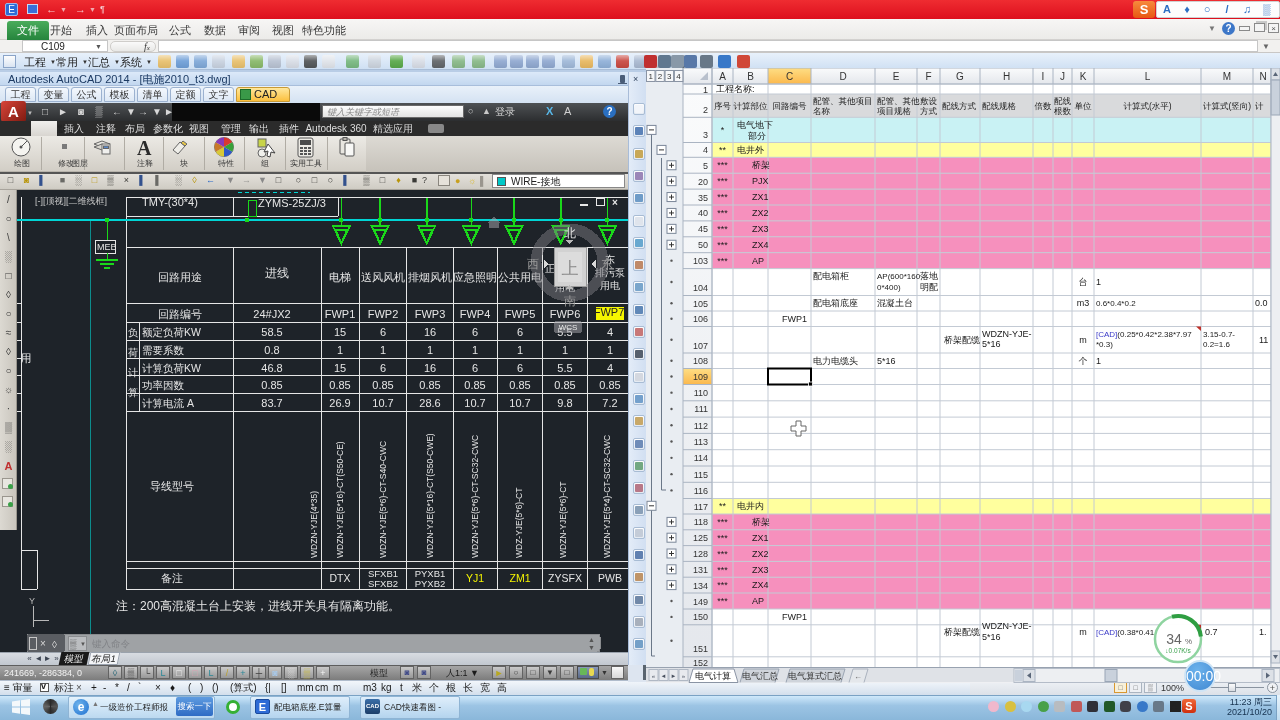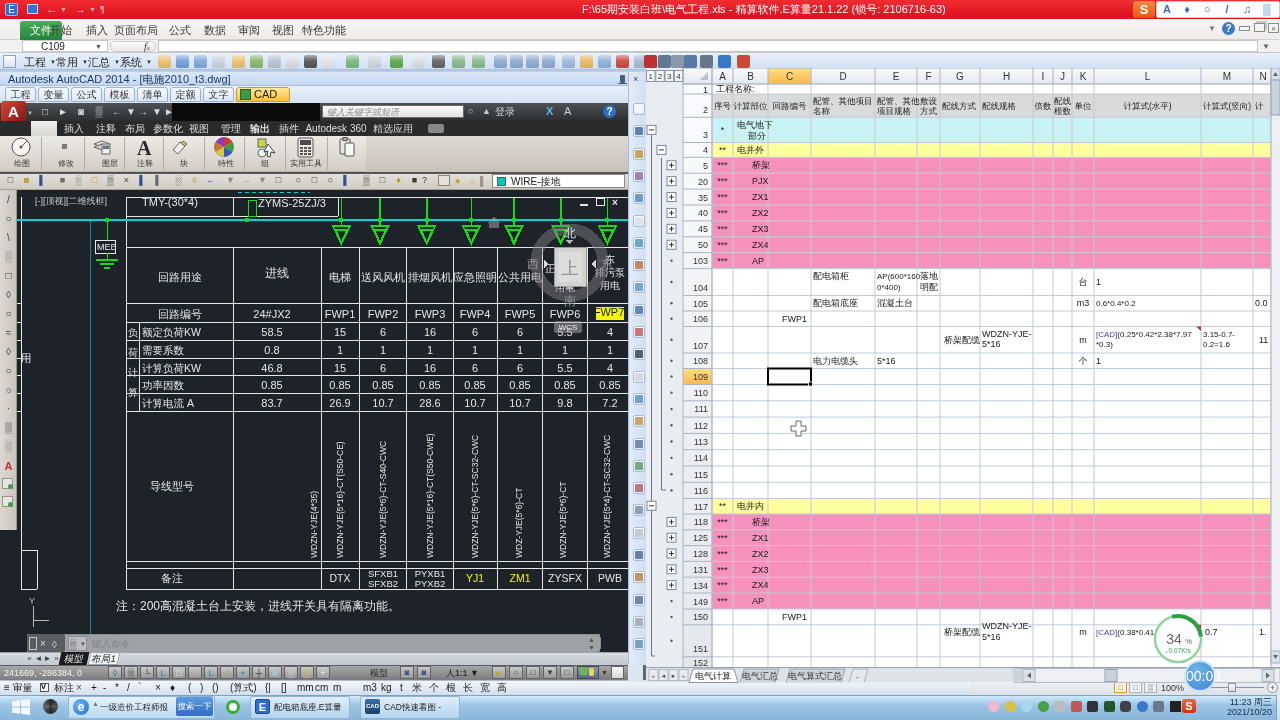--- a/index.html
+++ b/index.html
@@ -7,31 +7,30 @@
 <div id="root">
 
 <div style="position:absolute;left:0;top:0;width:1280px;height:19px;background:linear-gradient(#ef2c31,#dd0f1d);"></div>
 <div style="position:absolute;left:5px;top:3px;width:13px;height:13px;background:#2e6bd6;border:1px solid #9db8e8;border-radius:2px;color:#fff;font-size:10px;line-height:12px;text-align:center;">E</div>
 <div style="position:absolute;left:27px;top:4px;width:11px;height:10px;background:#3a6fd8;border:1px solid #c8d8f0;"></div>
 <div style="position:absolute;left:46px;top:3px;width:14px;height:12px;color:#f6c8cc;font-size:11px;line-height:12px;">←</div>
 <div style="position:absolute;left:60px;top:6px;width:8px;height:8px;color:#f0a8ae;font-size:7px;line-height:8px;">▼</div>
 <div style="position:absolute;left:75px;top:3px;width:14px;height:12px;color:#f6c8cc;font-size:11px;line-height:12px;">→</div>
 <div style="position:absolute;left:89px;top:6px;width:8px;height:8px;color:#f0a8ae;font-size:7px;line-height:8px;">▼</div>
 <div style="position:absolute;left:100px;top:3px;width:10px;height:12px;color:#f6d0d4;font-size:9px;line-height:12px;">¶</div>
-<div style="position:absolute;left:582px;top:3px;height:13px;color:#fff;font-size:11px;line-height:13px;white-space:nowrap;">F:\65期安装白班\电气工程.xls - 精算软件.E算量21.1.22 (锁号: 2106716-63)</div>
 <div style="position:absolute;left:1133px;top:1px;width:22px;height:17px;background:linear-gradient(#f68b3d,#e85613);border-radius:3px;color:#fff;font-size:13px;font-weight:bold;text-align:center;line-height:17px;">S</div>
 <div style="position:absolute;left:1156px;top:1px;width:124px;height:17px;background:#fdfdfd;border:1px solid #d0d0d0;border-radius:2px;"></div>
 <div style="position:absolute;left:1160px;top:2px;width:14px;height:15px;color:#2d6fc4;font-size:11px;font-weight:bold;text-align:center;line-height:15px;">A</div>
 <div style="position:absolute;left:1180px;top:2px;width:14px;height:15px;color:#2d6fc4;font-size:11px;font-weight:bold;text-align:center;line-height:15px;">♦</div>
 <div style="position:absolute;left:1200px;top:2px;width:14px;height:15px;color:#2d6fc4;font-size:11px;font-weight:bold;text-align:center;line-height:15px;">○</div>
 <div style="position:absolute;left:1220px;top:2px;width:14px;height:15px;color:#2d6fc4;font-size:11px;font-weight:bold;text-align:center;line-height:15px;">/</div>
 <div style="position:absolute;left:1240px;top:2px;width:14px;height:15px;color:#2d6fc4;font-size:11px;font-weight:bold;text-align:center;line-height:15px;">♫</div>
 <div style="position:absolute;left:1260px;top:2px;width:14px;height:15px;color:#2d6fc4;font-size:11px;font-weight:bold;text-align:center;line-height:15px;">▒</div>
 <div style="position:absolute;left:0;top:19px;width:1280px;height:21px;background:linear-gradient(#f7f6f5,#ecebe9);border-bottom:1px solid #d3d1cf;"></div>
-<div style="position:absolute;left:20px;top:21px;width:42px;height:23px;background:linear-gradient(#4aac5b,#1e7c37);border-radius:3px 3px 0 0;color:#fff;font-size:11px;text-align:center;line-height:19px;">文件</div>
+<div style="position:absolute;left:7px;top:21px;width:42px;height:23px;background:linear-gradient(#4aac5b,#1e7c37);border-radius:3px 3px 0 0;color:#fff;font-size:11px;text-align:center;line-height:19px;">文件</div>
 <div style="position:absolute;left:47px;top:22px;width:28px;height:17px;color:#3a3a3a;font-size:11px;text-align:center;line-height:17px;">开始</div>
 <div style="position:absolute;left:83px;top:22px;width:28px;height:17px;color:#3a3a3a;font-size:11px;text-align:center;line-height:17px;">插入</div>
 <div style="position:absolute;left:113px;top:22px;width:46px;height:17px;color:#3a3a3a;font-size:11px;text-align:center;line-height:17px;">页面布局</div>
 <div style="position:absolute;left:166px;top:22px;width:28px;height:17px;color:#3a3a3a;font-size:11px;text-align:center;line-height:17px;">公式</div>
 <div style="position:absolute;left:201px;top:22px;width:28px;height:17px;color:#3a3a3a;font-size:11px;text-align:center;line-height:17px;">数据</div>
 <div style="position:absolute;left:235px;top:22px;width:28px;height:17px;color:#3a3a3a;font-size:11px;text-align:center;line-height:17px;">审阅</div>
 <div style="position:absolute;left:269px;top:22px;width:28px;height:17px;color:#3a3a3a;font-size:11px;text-align:center;line-height:17px;">视图</div>
 <div style="position:absolute;left:301px;top:22px;width:46px;height:17px;color:#3a3a3a;font-size:11px;text-align:center;line-height:17px;">特色功能</div>
 <div style="position:absolute;left:1208px;top:24px;width:12px;height:10px;color:#777;font-size:8px;line-height:10px;">▼</div>
 <div style="position:absolute;left:1222px;top:22px;width:13px;height:13px;background:#3d77c8;border-radius:50%;color:#fff;font-size:10px;font-weight:bold;text-align:center;line-height:13px;">?</div>
@@ -126,39 +125,39 @@
 <div style="position:absolute;left:564px;top:105px;width:13px;height:12px;color:#d0d0d0;font-size:11px;line-height:12px;">A</div>
 <div style="position:absolute;left:603px;top:105px;width:13px;height:13px;background:#2a6fc0;border-radius:50%;color:#fff;font-size:10px;font-weight:bold;text-align:center;line-height:13px;">?</div>
 <div style="position:absolute;left:0;top:121px;width:628px;height:15px;background:#2b2b2b;"></div>
 <div style="position:absolute;left:31px;top:121px;width:19px;height:15px;background:linear-gradient(#f0efed,#d8d5d0);color:#222;font-size:10px;text-align:center;line-height:15px;padding-left:26px;">默认</div>
 <div style="position:absolute;left:63px;top:121px;width:22px;height:15px;color:#ddd;font-size:10px;text-align:center;line-height:15px;">插入</div>
 <div style="position:absolute;left:95px;top:121px;width:22px;height:15px;color:#ddd;font-size:10px;text-align:center;line-height:15px;">注释</div>
 <div style="position:absolute;left:124px;top:121px;width:22px;height:15px;color:#ddd;font-size:10px;text-align:center;line-height:15px;">布局</div>
 <div style="position:absolute;left:152px;top:121px;width:32px;height:15px;color:#ddd;font-size:10px;text-align:center;line-height:15px;">参数化</div>
 <div style="position:absolute;left:188px;top:121px;width:22px;height:15px;color:#ddd;font-size:10px;text-align:center;line-height:15px;">视图</div>
 <div style="position:absolute;left:220px;top:121px;width:22px;height:15px;color:#ddd;font-size:10px;text-align:center;line-height:15px;">管理</div>
-<div style="position:absolute;left:249px;top:121px;width:22px;height:16px;color:#ddd;font-size:10px;text-align:center;line-height:15px;font-weight:bold;">输出</div>
+<div style="position:absolute;left:249px;top:121px;width:22px;height:16px;color:#ddd;font-size:10px;line-height:15px;">输出</div>
 <div style="position:absolute;left:278px;top:121px;width:22px;height:15px;color:#ddd;font-size:10px;text-align:center;line-height:15px;">插件</div>
 <div style="position:absolute;left:305px;top:121px;width:62px;height:15px;color:#ddd;font-size:10px;text-align:center;line-height:15px;">Autodesk 360</div>
 <div style="position:absolute;left:372px;top:121px;width:42px;height:15px;color:#ddd;font-size:10px;text-align:center;line-height:15px;">精选应用</div>
 <div style="position:absolute;left:428px;top:124px;width:16px;height:9px;background:#888;border-radius:2px;"></div>
 <div style="position:absolute;left:0;top:136px;width:628px;height:36px;background:linear-gradient(#eceae5,#d2cec6);border-bottom:1px solid #b8b4ac;"></div>
 <div style="position:absolute;left:41px;top:137px;width:1px;height:33px;background:#b0aca4;"></div>
 <div style="position:absolute;left:84px;top:137px;width:1px;height:33px;background:#b0aca4;"></div>
 <div style="position:absolute;left:124px;top:137px;width:1px;height:33px;background:#b0aca4;"></div>
 <div style="position:absolute;left:163px;top:137px;width:1px;height:33px;background:#b0aca4;"></div>
 <div style="position:absolute;left:204px;top:137px;width:1px;height:33px;background:#b0aca4;"></div>
 <div style="position:absolute;left:244px;top:137px;width:1px;height:33px;background:#b0aca4;"></div>
 <div style="position:absolute;left:285px;top:137px;width:1px;height:33px;background:#b0aca4;"></div>
 <div style="position:absolute;left:327px;top:137px;width:1px;height:33px;background:#b0aca4;"></div>
 <div style="position:absolute;left:366px;top:137px;width:1px;height:33px;background:#b0aca4;"></div>
 <div style="position:absolute;left:366px;top:136px;width:262px;height:36px;background:linear-gradient(#dddad4,#c6c2ba);"></div>
 <div style="position:absolute;left:8px;top:159px;width:28px;height:10px;color:#3a3a3a;font-size:8px;text-align:center;line-height:10px;">绘图</div>
 <div style="position:absolute;left:52px;top:159px;width:28px;height:10px;color:#3a3a3a;font-size:8px;text-align:center;line-height:10px;">修改</div>
-<div style="position:absolute;left:90px;top:159px;width:28px;height:10px;color:#3a3a3a;font-size:8px;text-align:right;line-height:10px;">图层</div>
+<div style="position:absolute;left:72px;top:159px;width:28px;height:10px;color:#3a3a3a;font-size:8px;text-align:left;line-height:10px;">图层</div>
 <div style="position:absolute;left:131px;top:159px;width:28px;height:10px;color:#3a3a3a;font-size:8px;text-align:center;line-height:10px;">注释</div>
 <div style="position:absolute;left:172px;top:159px;width:24px;height:10px;color:#3a3a3a;font-size:8px;text-align:center;line-height:10px;">块</div>
 <div style="position:absolute;left:212px;top:159px;width:28px;height:10px;color:#3a3a3a;font-size:8px;text-align:center;line-height:10px;">特性</div>
 <div style="position:absolute;left:253px;top:159px;width:24px;height:10px;color:#3a3a3a;font-size:8px;text-align:center;line-height:10px;">组</div>
 <div style="position:absolute;left:288px;top:159px;width:36px;height:10px;color:#3a3a3a;font-size:8px;text-align:center;line-height:10px;">实用工具</div>
 <div style="position:absolute;left:332px;top:159px;width:30px;height:10px;color:#3a3a3a;font-size:8px;text-align:left;line-height:10px;margin-top:36px;">剪贴板</div>
 <svg style="position:absolute;left:0;top:136px" width="370" height="24" viewBox="0 0 370 24">
 <circle cx="21" cy="11" r="9" fill="#f5f4f0" stroke="#555"></circle>
       <circle cx="21" cy="11" r="1.5" fill="#555"></circle>
       <line x1="21" y1="11" x2="27" y2="5" stroke="#555"></line>

